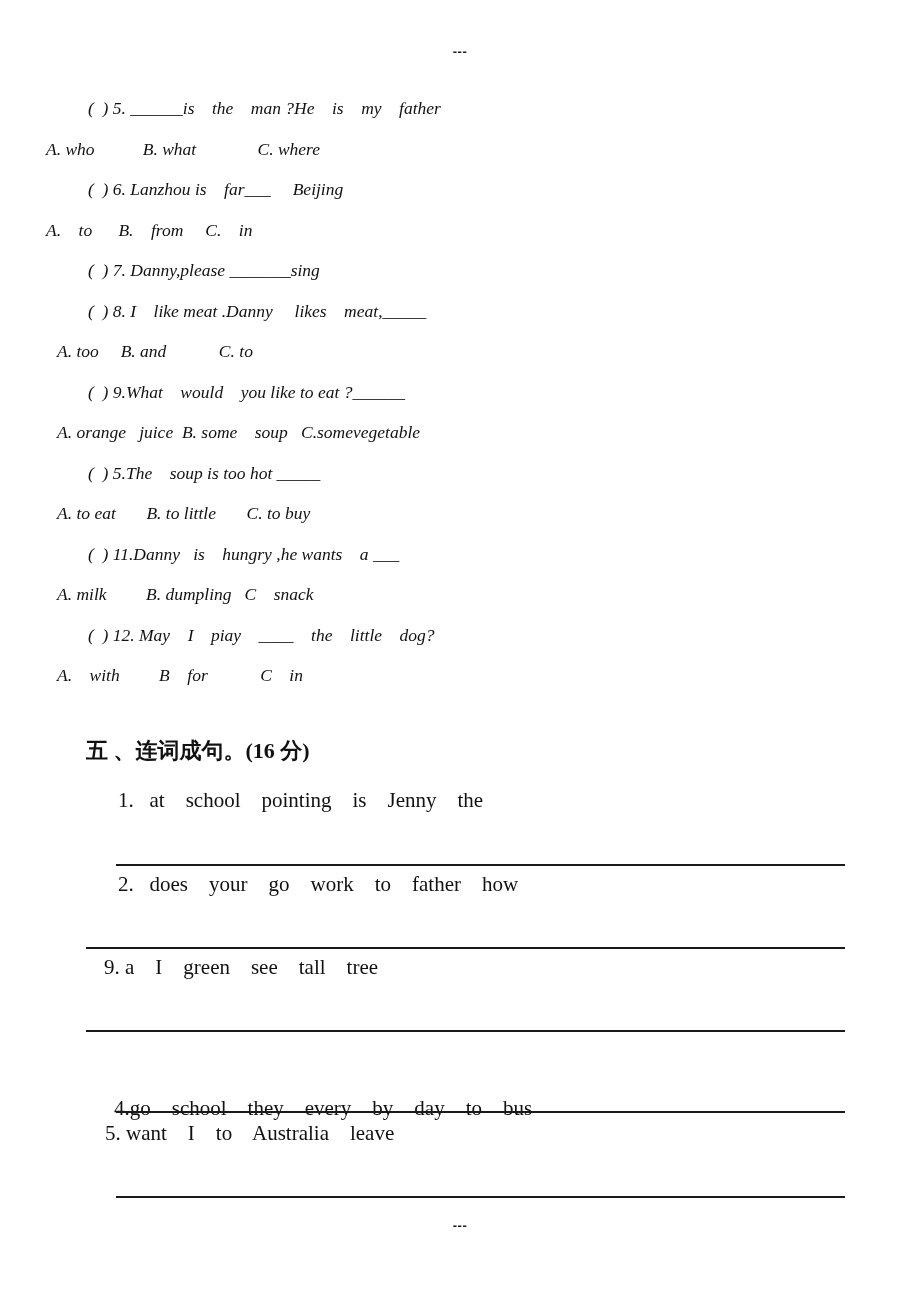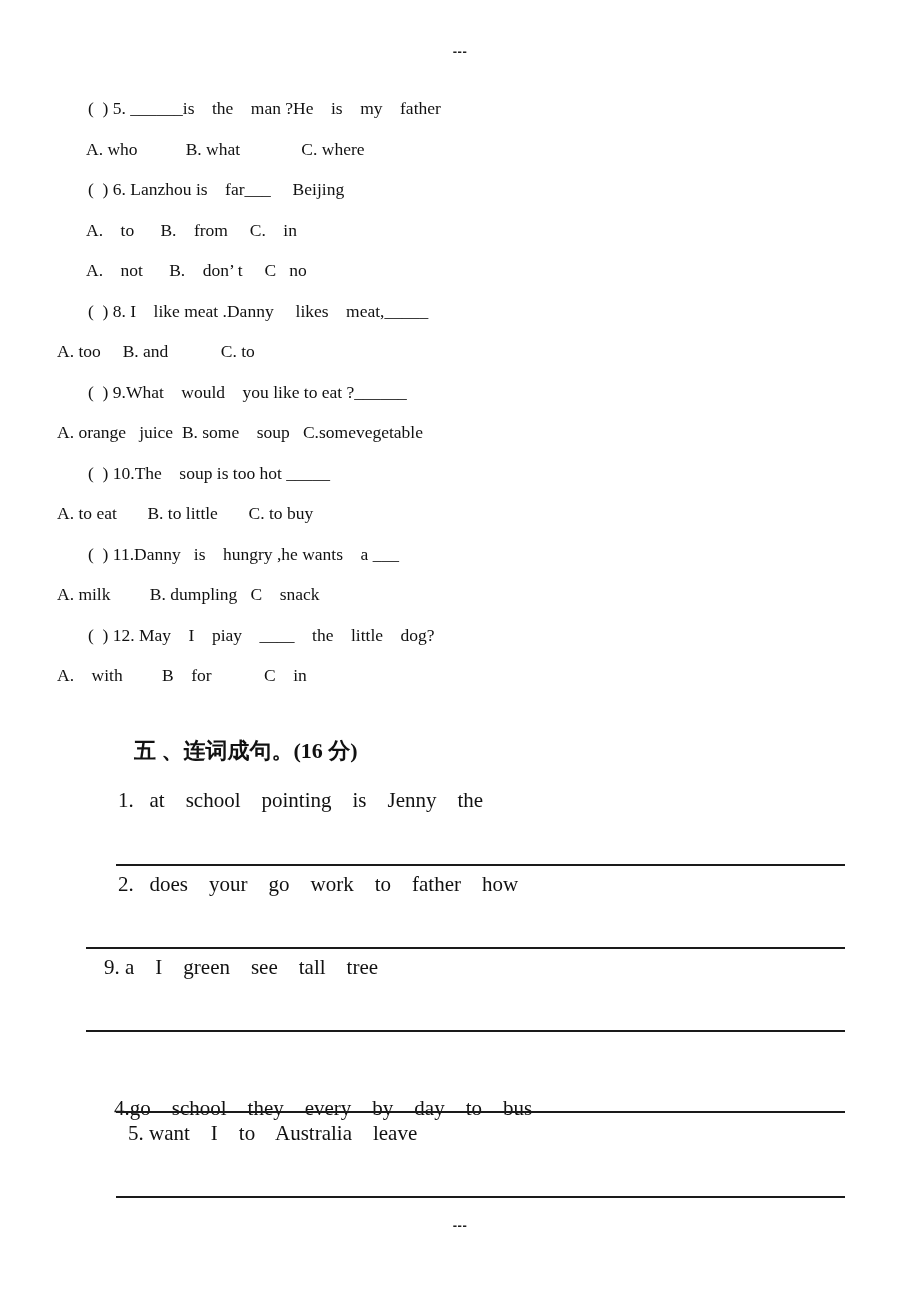--- a/index.html
+++ b/index.html
@@ -35,47 +35,47 @@
   }
   .page-mark.top { top: 44px; }
   .page-mark.bottom { top: 1218px; }
 
   
   .mc-list {
     position: absolute;
     left: 0;
     top: 88px;
     width: 920px;
+    font-style: italic;
   }
   .mc-item { position: relative; }
   .q-line {
     font-size: 17.5px;
     line-height: 40.5px;
     padding-left: 88px;
     white-space: pre;
   }
   .opt-line {
     font-size: 17.5px;
     line-height: 40.5px;
-    padding-left: 86px;
+    padding-left: 46px;
     white-space: pre;
   }
   .opt-line.ind2 { }
   .opt-line.ind3 { padding-left: 57px; }
 
   
   .section-head {
     position: absolute;
     left: 86px;
     top: 736px;
     font-size: 22px;
     font-weight: 700;
     white-space: pre;
     font-family: "Liberation Serif", "DejaVu Serif", serif;
-    margin-left: 48px;
   }
 
   
   .rearrange { position: absolute; left: 0; top: 0; width: 920px; }
   .ra-text {
     position: absolute;
     font-size: 21px;
     white-space: pre;
     line-height: 22px;
   }
@@ -98,35 +98,35 @@
       <div class="q-line">(  ) 5. ______is    the    man ?He    is    my    father</div>
       <div class="opt-line">A. who           B. what              C. where</div>
     </div>
 
     <div class="mc-item">
       <div class="q-line">(  ) 6. Lanzhou is    far___     Beijing</div>
       <div class="opt-line ind2">A.    to      B.    from     C.    in</div>
     </div>
 
     <div class="mc-item">
-      <div class="opt-line ind2">A.    not      B.    don’ t     C   no</div>
+      <div class="q-line">(  ) 7. Danny,please _______sing</div>
     </div>
 
     <div class="mc-item">
       <div class="q-line">(  ) 8. I    like meat .Danny     likes    meat,_____</div>
       <div class="opt-line ind3">A. too     B. and            C. to</div>
     </div>
 
     <div class="mc-item">
       <div class="q-line">(  ) 9.What    would    you like to eat ?______</div>
       <div class="opt-line ind3">A. orange   juice  B. some    soup   C.somevegetable</div>
     </div>
 
     <div class="mc-item">
-      <div class="q-line">(  ) 10.The    soup is too hot _____</div>
+      <div class="q-line">(  ) 5.The    soup is too hot _____</div>
       <div class="opt-line ind3">A. to eat       B. to little       C. to buy</div>
     </div>
 
     <div class="mc-item">
       <div class="q-line">(  ) 11.Danny   is    hungry ,he wants    a ___</div>
       <div class="opt-line ind3">A. milk         B. dumpling   C    snack</div>
     </div>
 
     <div class="mc-item">
       <div class="q-line">(  ) 12. May    I    piay    ____    the    little    dog?</div>
@@ -144,20 +144,20 @@
 
     <div class="ra-text" style="left:118px; top:873px;">2.   does    your    go    work    to    father    how</div>
     <div class="ra-rule" style="left:86px; top:947px; width:759px;"></div>
 
     <div class="ra-text" style="left:104px; top:956px;">9. a    I    green    see    tall    tree</div>
     <div class="ra-rule" style="left:86px; top:1030px; width:759px;"></div>
 
     <div class="ra-text" style="left:114px; top:1097px;">4.go    school    they    every    by    day    to    bus</div>
     <div class="ra-rule" style="left:116px; top:1111px; width:729px;"></div>
 
-    <div class="ra-text" style="left:128px; top:1122px;text-align:right;">5. want    I    to    Australia    leave</div>
+    <div class="ra-text" style="left:105px; top:1122px;text-align:right;">5. want    I    to    Australia    leave</div>
     <div class="ra-rule" style="left:116px; top:1196px; width:729px;"></div>
 
   </div>
 
   <div class="page-mark bottom">---</div>
 
 </div>
 
 </body></html>

